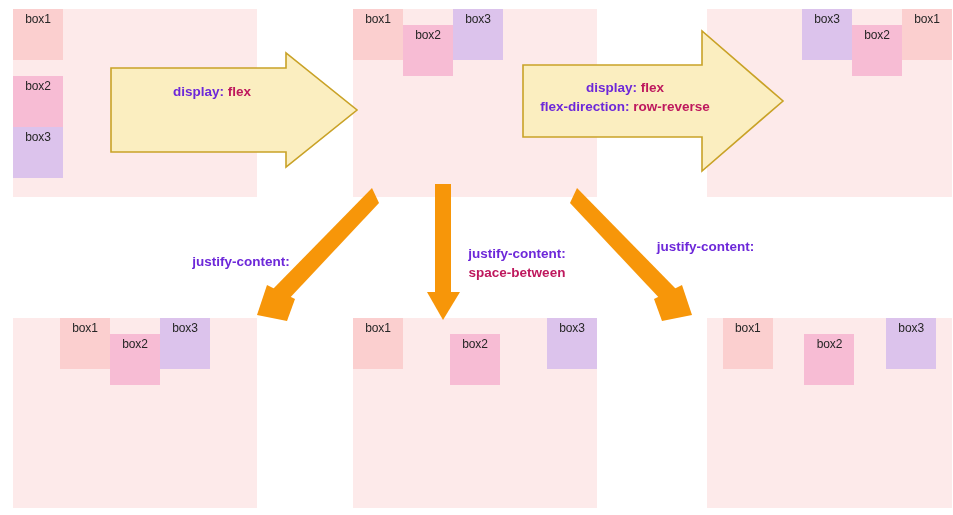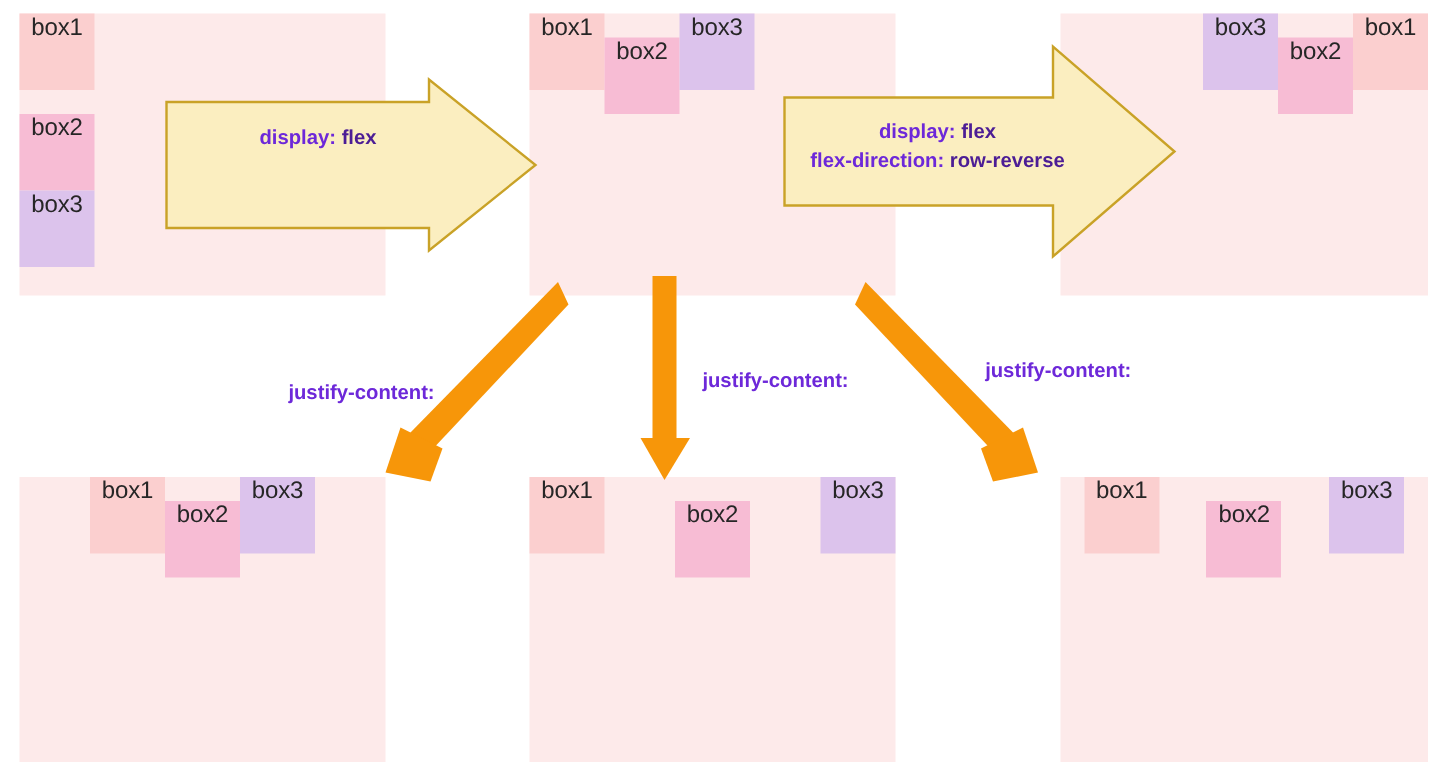--- a/index.html
+++ b/index.html
@@ -29,21 +29,21 @@
   .flex-container.dir-rowrev  { flex-direction: row-reverse; }
   .flex-container.jc-center   { justify-content: center; }
   .flex-container.jc-between  { justify-content: space-between; }
   .flex-container.jc-around   { justify-content: space-around; }
 
   .box {
     width: 50px;
     height: 51px;
     box-sizing: border-box;
     text-align: center;
-    font-size: 16px;
+    font-size: 12px;
     color: #262626;
     padding-top: 3px;
     line-height: 14px;
     letter-spacing: -0.1px;
   }
   .box.c1 { background: #fbcfcf; }
   .box.c2 { background: #f7bcd4; margin-top: 16px; }
   .box.c3 { background: #dcc3ec; text-align: center; }
 
   
@@ -68,21 +68,21 @@
     font-weight: bold;
     line-height: 19px;
     white-space: nowrap;
   }
   #block-arrow-row       { left: 110px; top: 52px;  width: 248px; height: 116px; }
   #block-arrow-row .arrow-label  { top: 30px; left: -22px; }
   #block-arrow-rowrev    { left: 522px; top: 30px;  width: 262px; height: 142px; }
   #block-arrow-rowrev .arrow-label { top: 48px; left: -28px; }
 
   .prop { color: #6d28d9; }
-  .val  { color: #4c1d95; }
+  .val  { color: #be185d; }
 
   
   .orange-arrow { position: absolute; }
   .orange-arrow svg { display: block; overflow: visible; }
   #orange-arrow-center  { left: 245px; top: 184px; width: 135px; height: 140px; }
   #orange-arrow-between { left: 424px; top: 184px; width: 40px;  height: 137px; }
   #orange-arrow-around  { left: 570px; top: 184px; width: 135px; height: 140px; }
 
   
   .jc-caption {
@@ -194,19 +194,20 @@
       </g>
     </svg>
   </div>
 
   <div class="jc-caption" id="caption-center">
     <span class="jc-line1 prop">justify-content:</span>
   </div>
 
   <div class="jc-caption" id="caption-between">
     <span class="jc-line1 prop">justify-content:</span>
+    <span class="jc-line2 val">space-between</span>
   </div>
 
   <div class="jc-caption" id="caption-around">
     <span class="jc-line1 prop">justify-content:</span>
   </div>
 
 </div>
 
 </body></html>

